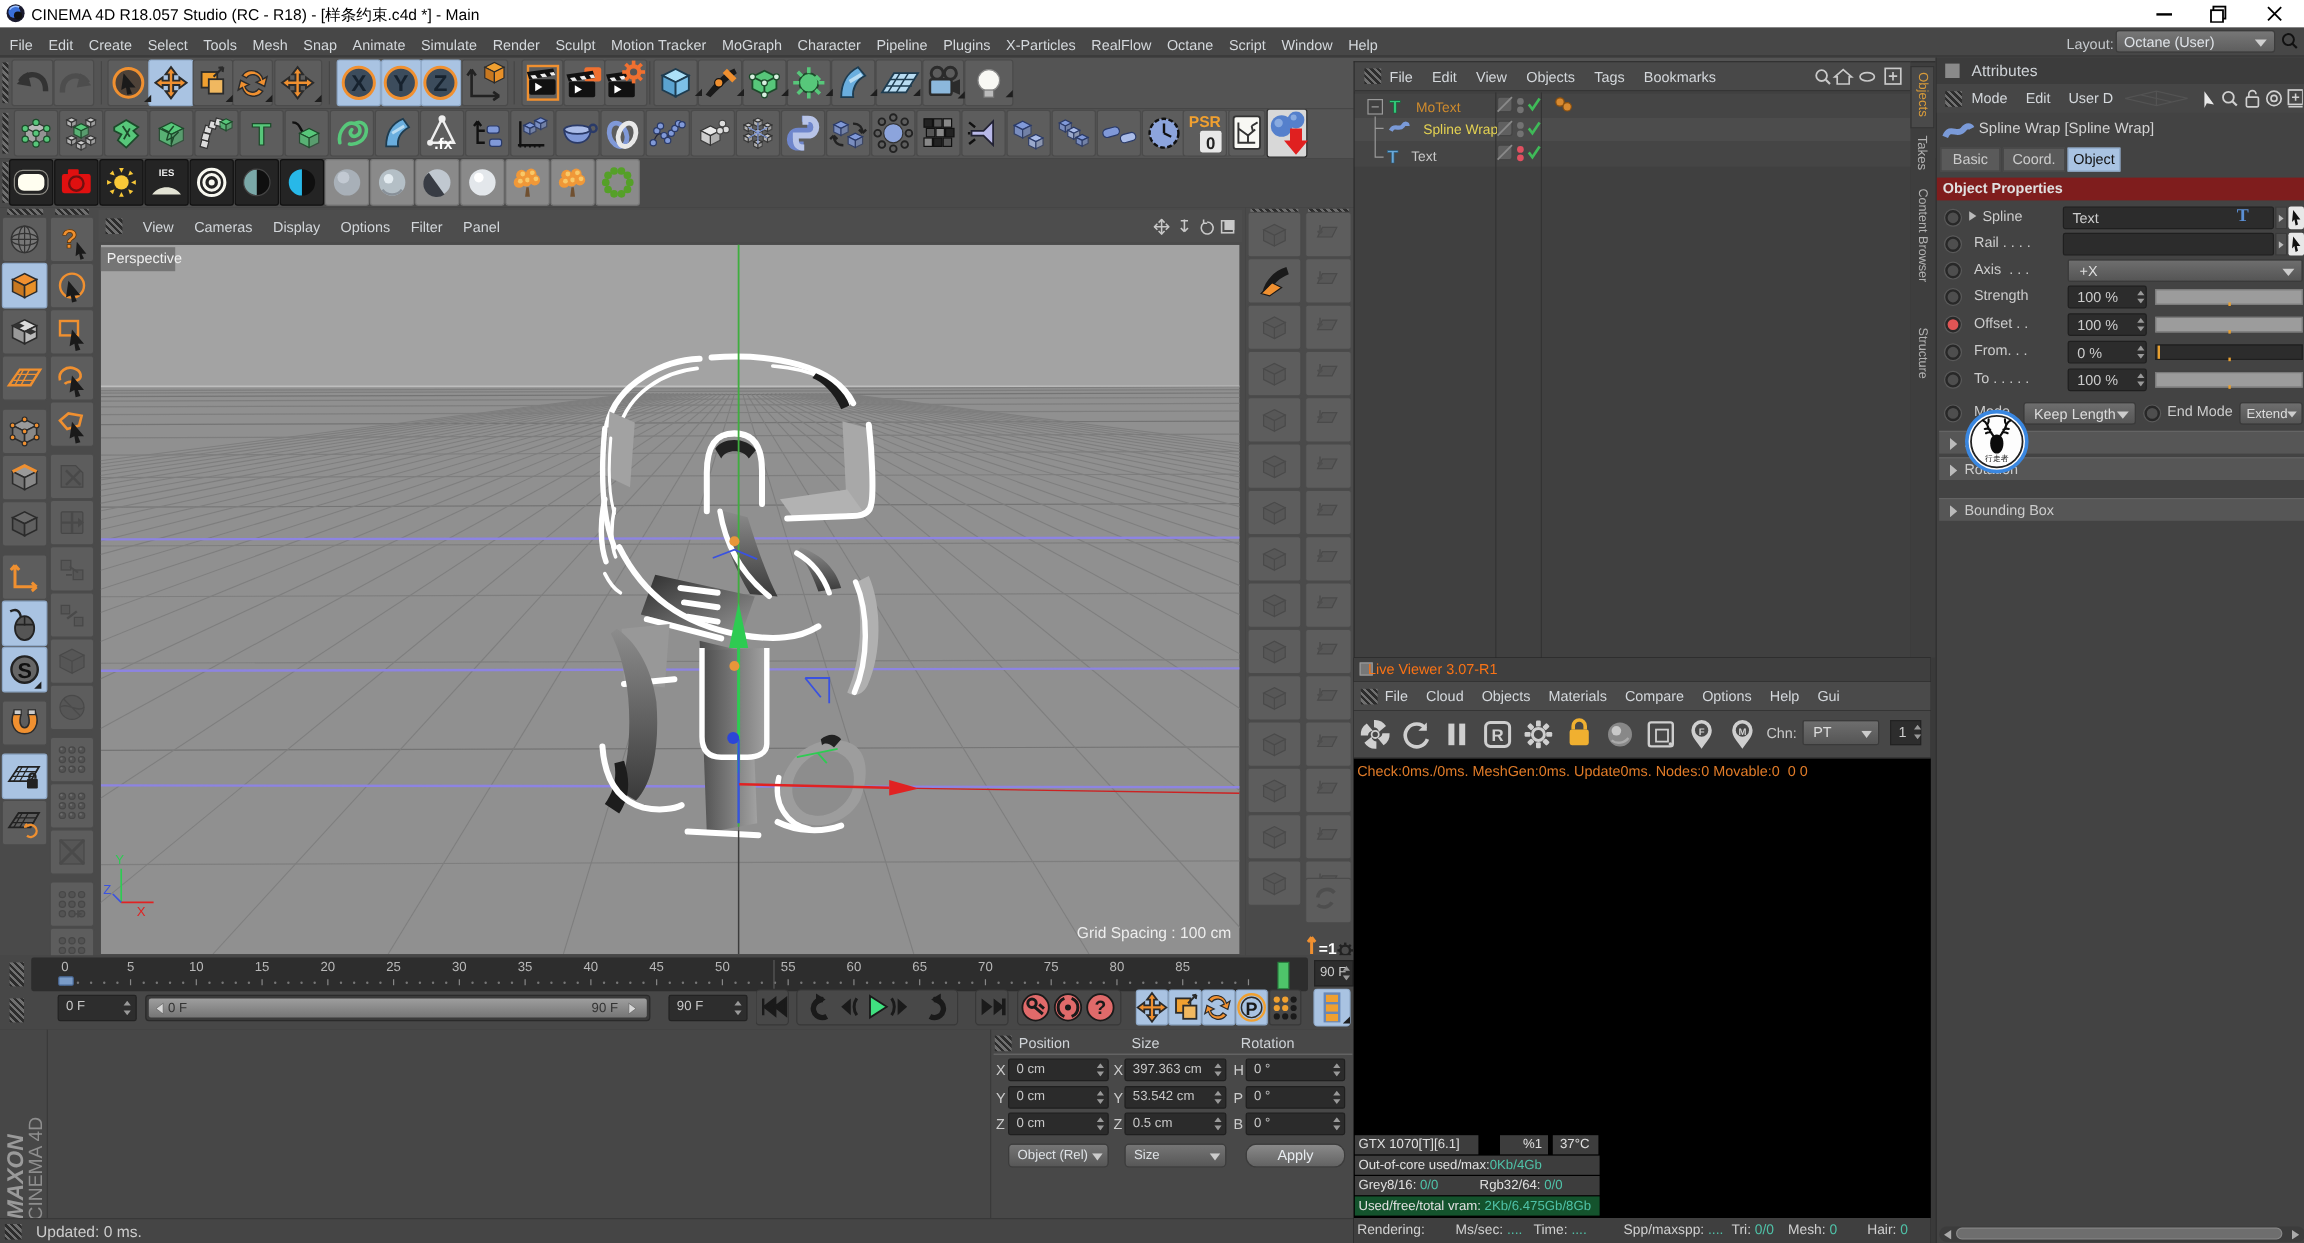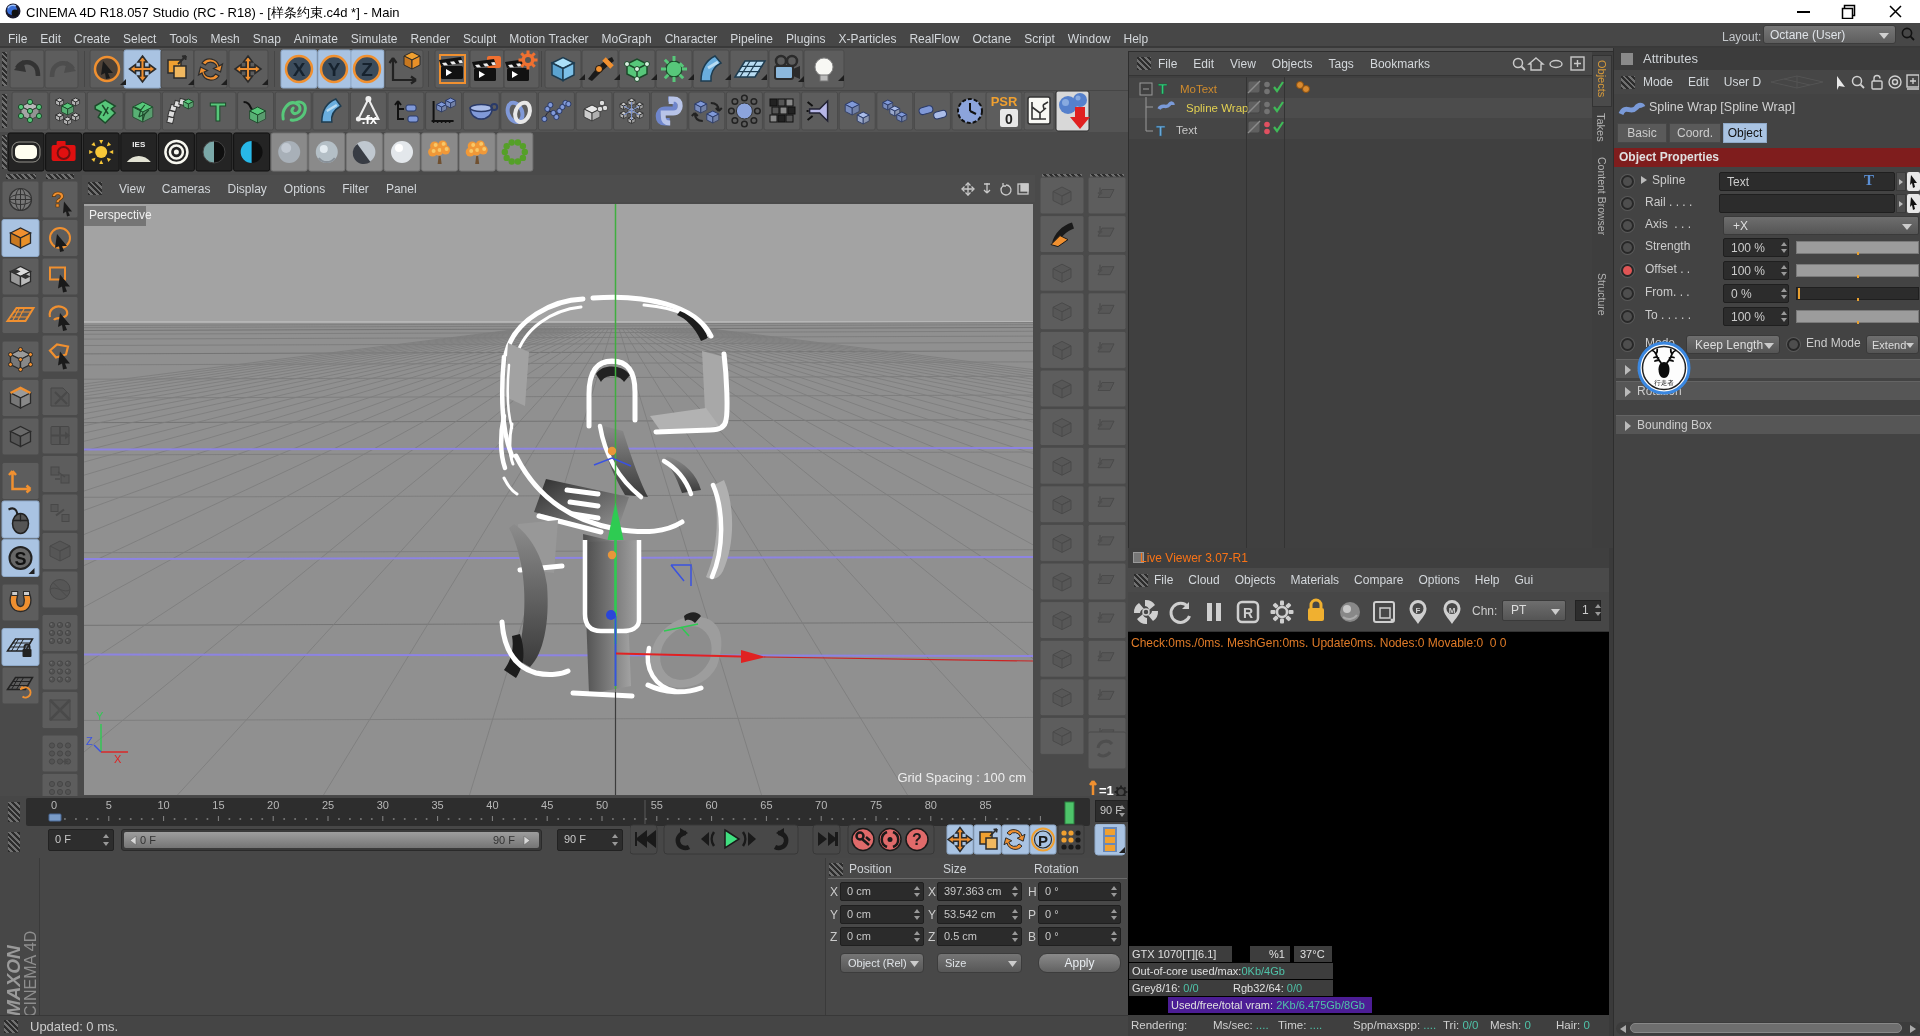--- a/index.html
+++ b/index.html
@@ -1602,21 +1602,21 @@
   <div class="abs" style="left:166px;top:398px;width:38px;height:16px;background:#3d3d3d;color:#e0e0e0;font-size:11px;">
         <span style="position:absolute;left:6px;top:2px">37°C</span>
       </div>
   <div class="abs" style="left:1px;top:415px;width:204px;height:16px;background:#3d3d3d;color:#e0e0e0;font-size:11px;">
         <span style="position:absolute;left:3px;top:2px">Out-of-core used/max:<span style="color:#4fc2a8">0Kb/4Gb</span></span>
       </div>
   <div class="abs" style="left:1px;top:432px;width:204px;height:16px;background:#3d3d3d;color:#e0e0e0;font-size:11px;">
         <span style="position:absolute;left:3px;top:2px">Grey8/16: <span style="color:#4fc2a8">0/0</span></span>
         <span style="position:absolute;left:104px;top:2px">Rgb32/64: <span style="color:#4fc2a8">0/0</span></span>
       </div>
-  <div class="abs" style="left:1px;top:449px;width:204px;height:16px;background:#4c1d95;color:#e0e0e0;font-size:11px;margin-left:39px;">
+  <div class="abs" style="left:1px;top:449px;width:204px;height:16px;background:#14532d;color:#e0e0e0;font-size:11px;">
         <span style="position:absolute;left:3px;top:2px">Used/free/total vram: <span style="color:#4fc2a8">2Kb/6.475Gb/8Gb</span></span>
       </div>
   <div class="abs" style="left:0;top:467px;width:481px;height:21px;background:#3f3f3f;color:#d0d0d0;font-size:11.5px;">
     <span style="position:absolute;left:3px;top:4px">Rendering:</span>
     <span style="position:absolute;left:85px;top:4px">Ms/sec: <span style="color:#4fc2a8">....</span></span>
     <span style="position:absolute;left:150px;top:4px">Time: <span style="color:#4fc2a8">....</span></span>
     <span style="position:absolute;left:225px;top:4px">Spp/maxspp: <span style="color:#4fc2a8">....</span></span>
     <span style="position:absolute;left:315px;top:4px">Tri: <span style="color:#4fc2a8">0/0</span></span>
     <span style="position:absolute;left:362px;top:4px">Mesh: <span style="color:#4fc2a8">0</span></span>
     <span style="position:absolute;left:428px;top:4px">Hair: <span style="color:#4fc2a8">0</span></span>

